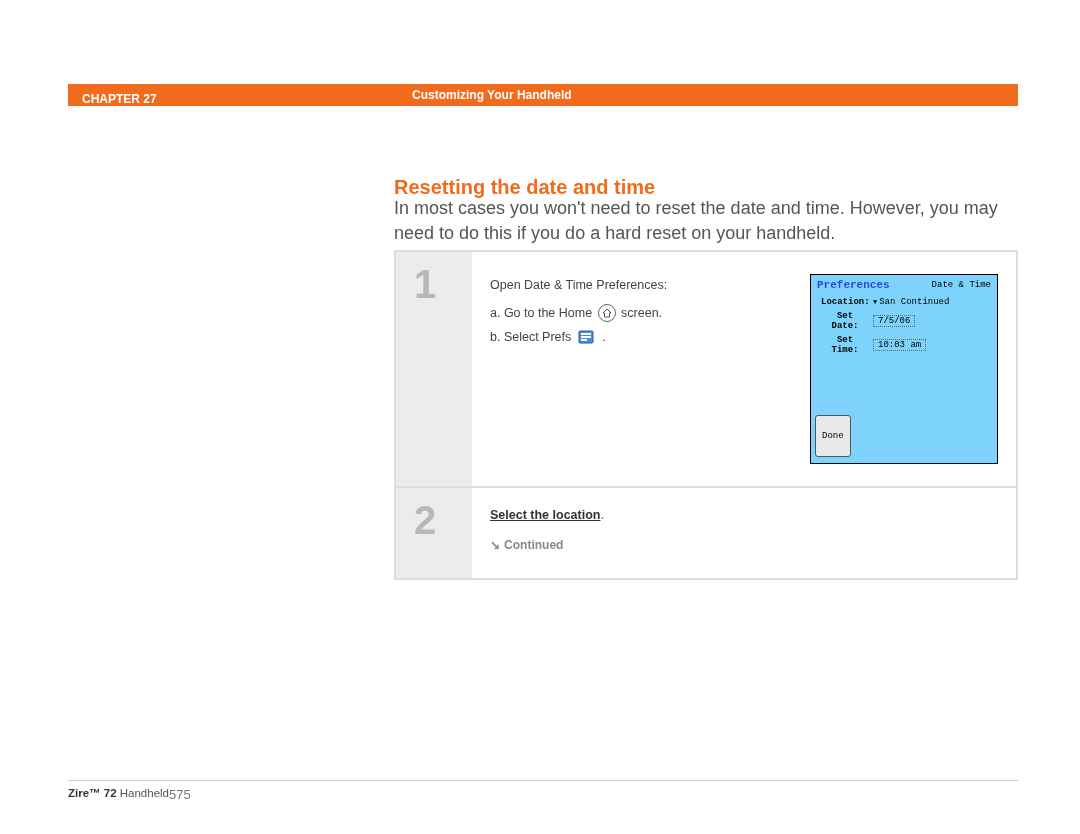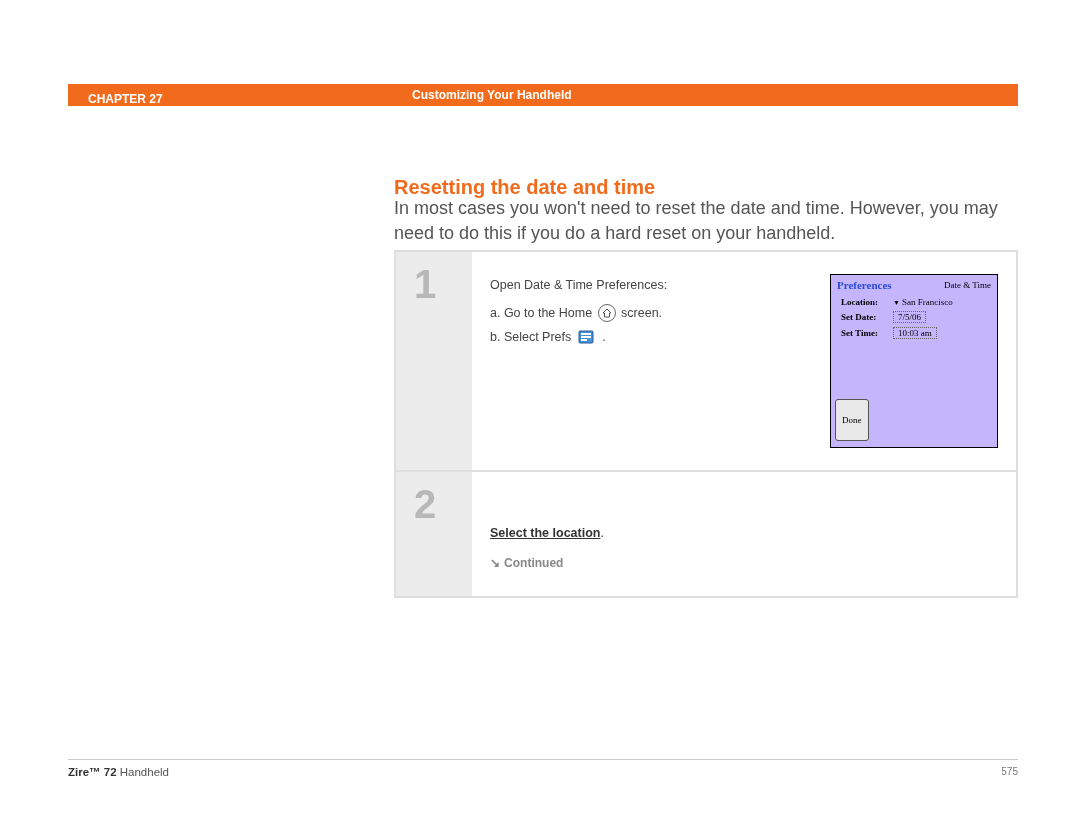--- a/index.html
+++ b/index.html
@@ -16,21 +16,21 @@
     left: 68px;
     right: 62px;
     height: 22px;
     background: #f26a1b;
     display: flex;
     align-items: center;
     color: #fff;
     font-size: 12px;
     font-weight: bold;
   }
-  .header-chapter { padding-left: 20px; width: 344px; margin-top: 7px; }
+  .header-chapter { padding-left: 14px; width: 344px; margin-top: 7px; }
   .header-title { }
   .section-title {
     position: absolute;
     top: 176px;
     left: 394px;
     color: #f26a1b;
     font-size: 20px;
     font-weight: bold;
   }
   .section-desc {
@@ -89,63 +89,62 @@
   .home-icon svg { width: 10px; height: 10px; }
   .prefs-icon {
     display: inline-flex;
     width: 20px; height: 18px;
     vertical-align: middle;
     margin: 0 2px;
     align-items: center;
     justify-content: center;
   }
   .device-shot {
-    width: 168px;
+    width: 188px;
     border: 1px solid #000;
-    background: #c4b5fd;
-    font-family: Liberation Serif, serif;
+    background: #7dd3fc;
+    font-family: Liberation Mono, monospace;
     font-size: 10px;
     padding: 4px 4px 6px 4px;
   }
   .device-top {
     display: flex;
     justify-content: space-between;
     align-items: center;
     padding: 0 2px 4px 2px;
   }
   .device-top .pref-label { color: #2a4bd7; font-weight: bold; font-size: 11px; }
   .device-top .pref-cat { font-size: 9px; color: #000; text-align: center; }
   .device-line {
     display: flex;
     align-items: center;
     padding: 2px 6px;
     font-size: 9px;
     color: #000;
   }
-  .device-line .lbl { font-weight: bold; width: 52px; text-align: left; padding-right: 4px; }
+  .device-line .lbl { font-weight: bold; width: 52px; text-align: center; padding-right: 4px; }
   .device-line .dd::before { content: "▼"; font-size: 7px; margin-right: 2px; }
   .device-line .boxed {
     border: 1px dotted #666;
     padding: 0 4px;
   }
   .device-done {
     margin-top: 58px;
     border: 1px solid #555;
     border-radius: 3px;
     display: inline-block;
     padding: 15px 6px;
     font-size: 9px;
     background: #e8e8e8;
   }
   .step2-body {
     flex: 1;
     padding: 20px 18px 26px 18px;
     color: #444;
     font-size: 12.5px;
-    margin-top: 34px;
   }
   .step2-link {
     font-weight: bold;
     text-decoration: underline;
     color: #333;
   }
   .continued {
     margin-top: 16px;
     color: #888;
     font-weight: bold;
@@ -153,33 +152,31 @@
   }
   .continued-arrow {
     display: inline-block;
     transform: rotate(0deg);
     margin-right: 4px;
     font-size: 12px;
     color: #888;
   }
   .footer {
     position: absolute;
-    bottom: 56px;
+    bottom: 32px;
     left: 68px;
     right: 62px;
     border-top: 1px solid #ccc;
     padding-top: 6px;
     display: flex;
-    justify-content: space-between;
     font-size: 11.5px;
     color: #555;
-    gap: 16px;
   }
   .footer .product b { color: #333; }
-  .footer .page { font-size: 10px; color: #777; }
+  .footer .page { font-size: 13px; color: #777; }
 </style>
 </head>
 <body>
 
 <div class="header-bar">
   <div class="header-chapter">CHAPTER 27</div>
   <div class="header-title">Customizing Your Handheld</div>
 </div>
 
 <div class="section-title">Resetting the date and time</div>
@@ -214,21 +211,21 @@
           <span> .</span>
         </div>
       </div>
       <div class="device-shot">
         <div class="device-top">
           <span class="pref-label">Preferences</span>
           <span class="pref-cat">Date &amp; Time</span>
         </div>
         <div class="device-line">
           <span class="lbl">Location:</span>
-          <span class="dd"><span>San Francisco</span></span>
+          <span class="dd"><span>San Continued</span></span>
         </div>
         <div class="device-line">
           <span class="lbl">Set Date:</span>
           <span class="boxed">7/5/06</span>
         </div>
         <div class="device-line">
           <span class="lbl">Set Time:</span>
           <span class="boxed">10:03 am</span>
         </div>
         <div class="device-done">Done</div>

